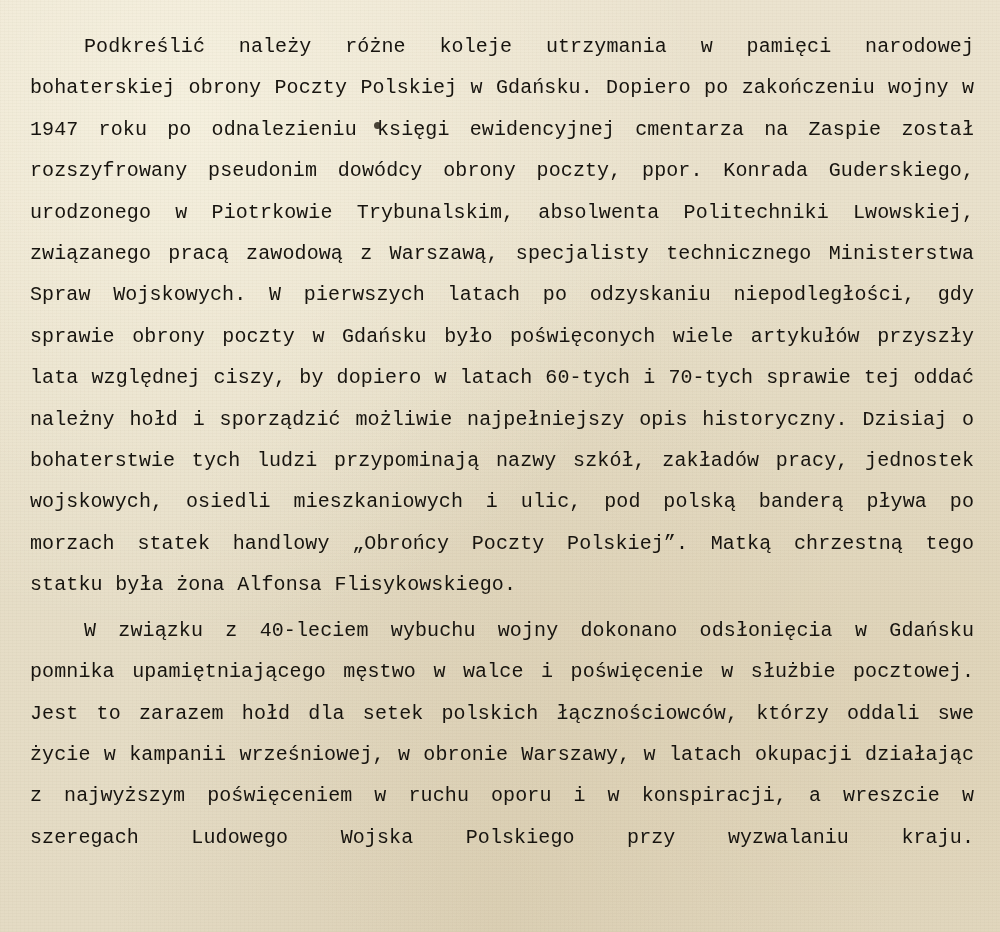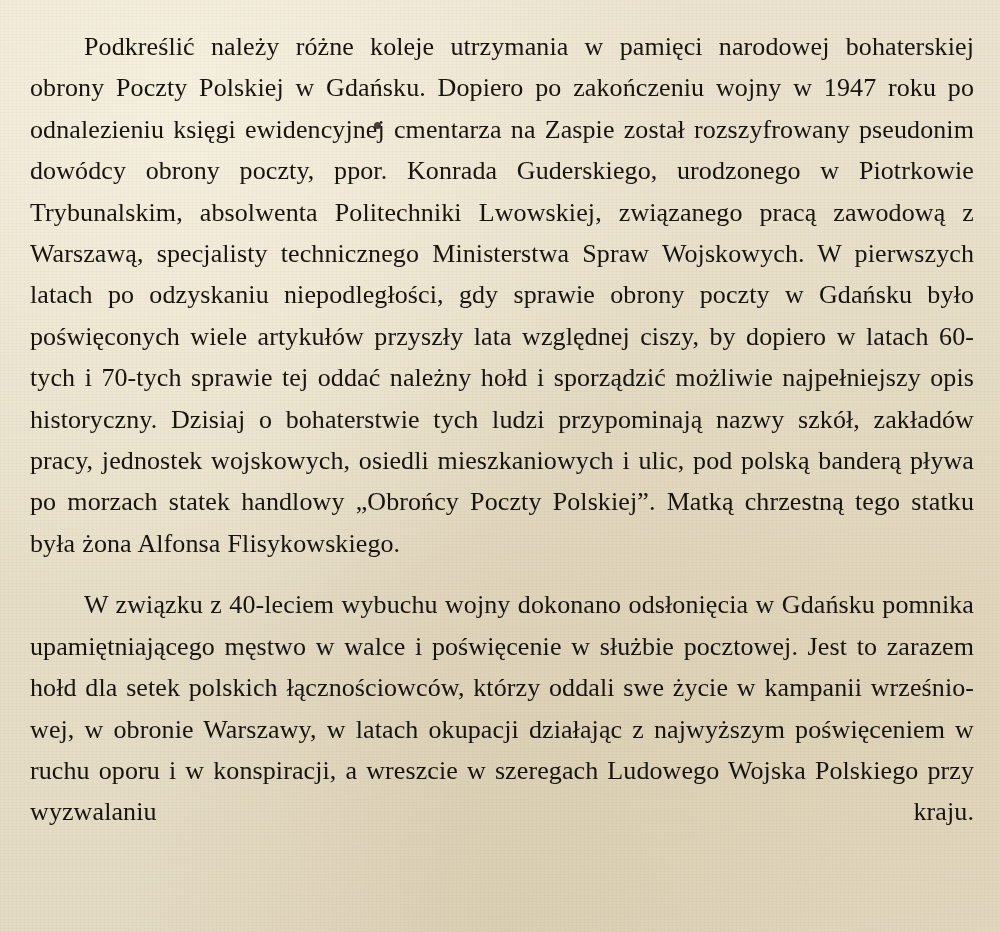--- a/index.html
+++ b/index.html
@@ -33,34 +33,35 @@
     pointer-events: none;
     background:
       repeating-linear-gradient(0deg, rgba(120,105,75,0.030) 0px, rgba(120,105,75,0.030) 1px, rgba(0,0,0,0) 1px, rgba(0,0,0,0) 3px),
       repeating-linear-gradient(90deg, rgba(120,105,75,0.022) 0px, rgba(120,105,75,0.022) 1px, rgba(0,0,0,0) 1px, rgba(0,0,0,0) 4px);
     opacity: 0.9;
   }
   .text-body {
     position: relative;
     z-index: 2;
     color: #17140f;
-    font-size: 26px;
+    font-size: 20px;
     line-height: 41.4px;
     text-align: justify;
     text-justify: inter-word;
     letter-spacing: 0.1px;
     word-spacing: 0.5px;
+    font-family: Liberation Mono, monospace;
   }
   .para {
     margin: 0;
     text-indent: 54px;
     text-align: justify;
   }
   .para + .para {
-    margin-top: 20px;
+    margin-top: 4px;
   }
   
   .para.last-justified {
     text-align-last: justify;
   }
   .ink-speck {
     position: absolute;
     z-index: 3;
     background: #2a241a;
     border-radius: 50%;

